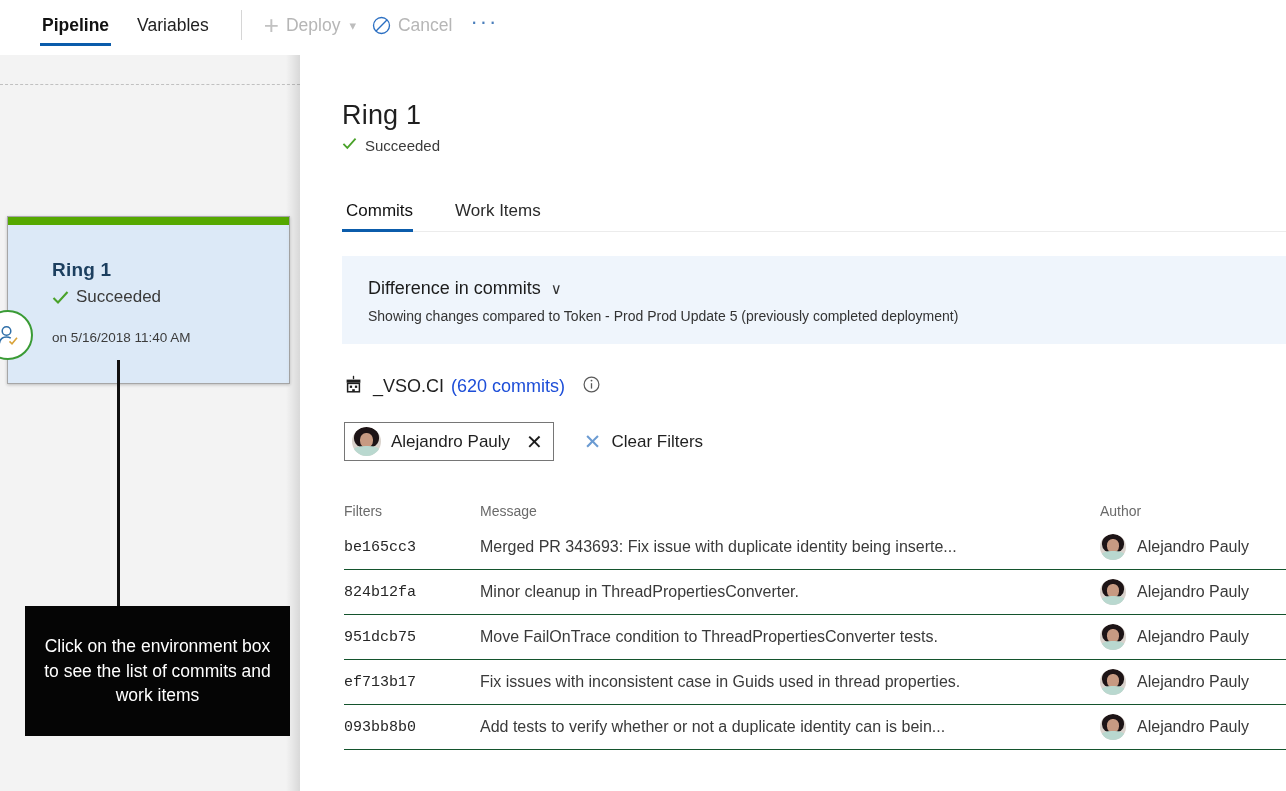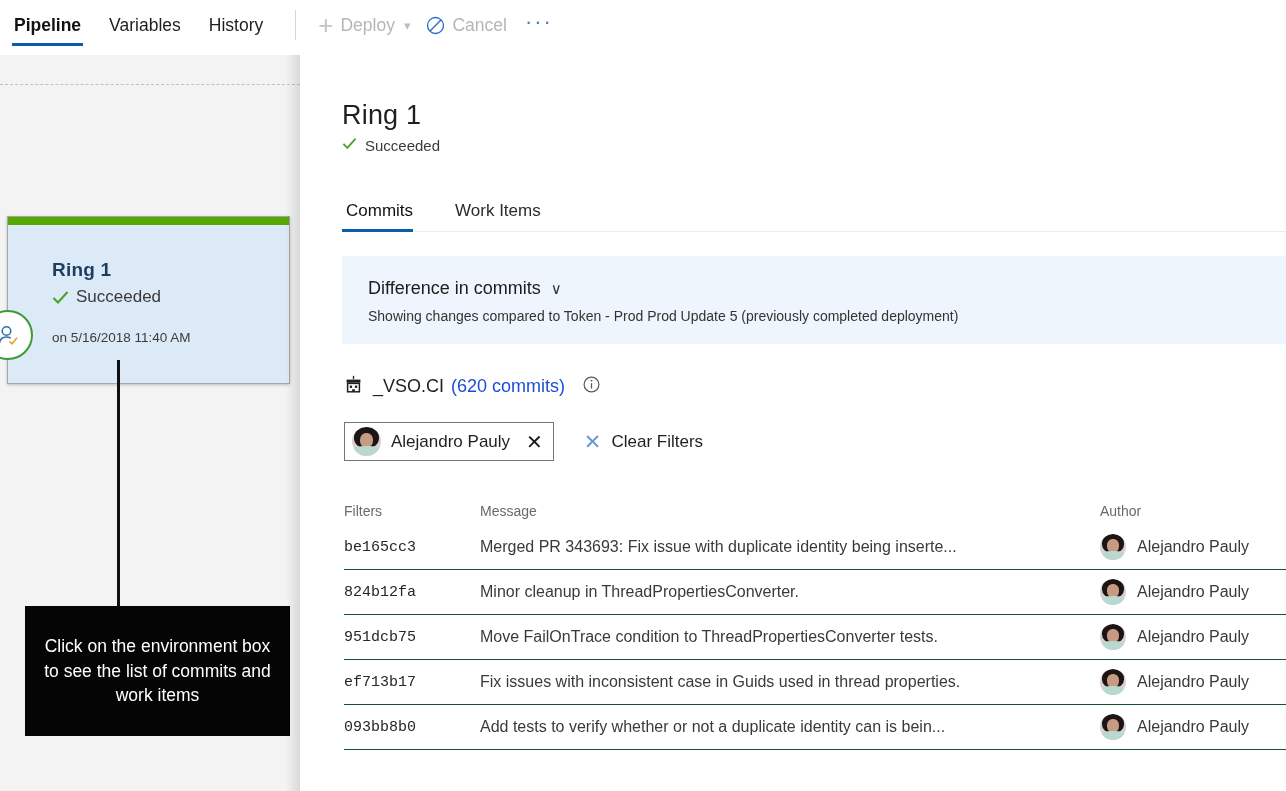--- a/index.html
+++ b/index.html
@@ -12,21 +12,21 @@
     -webkit-font-smoothing: antialiased;
   }
   #app { position: relative; width: 1286px; height: 791px; background:#fff; }
 
   
   .toolbar {
     position: absolute; left:0; top:0; width:1286px; height:55px;
     background:#ffffff;
     display:flex; align-items:flex-start;
   }
-  .toolbar-inner { display:flex; align-items:center; height:50px; padding-left:0; }
+  .toolbar-inner { display:flex; align-items:center; height:50px; padding-left:28px; }
   .tab {
     position: relative;
     font-size: 17.5px; color:#1f1f1f;
     padding: 0 14px; height:50px; line-height:50px;
     cursor:pointer; white-space:nowrap;
   }
   .tab.active { font-weight:600; color:#121212; }
   .tab.active::after {
     content:""; position:absolute; left:12px; right:12px; bottom:4px; height:3px;
     background:#0b5cab;
@@ -186,23 +186,20 @@
 <div id="app">
 
   <div class="toolbar">
     <div class="toolbar-inner">
 
       <div class="tab active">
         <span>Pipeline</span>
       </div>
       <div class="tab">
         <span>Variables</span>
-      </div>
-      <div class="tab">
-        <span>History</span>
       </div>
 
       <div class="tb-sep"></div>
 
       <div class="tb-btn">
         <span class="glyph plus-ico">+</span>
         <span>Deploy</span>
         <span class="chev">▾</span>
       </div>
 

